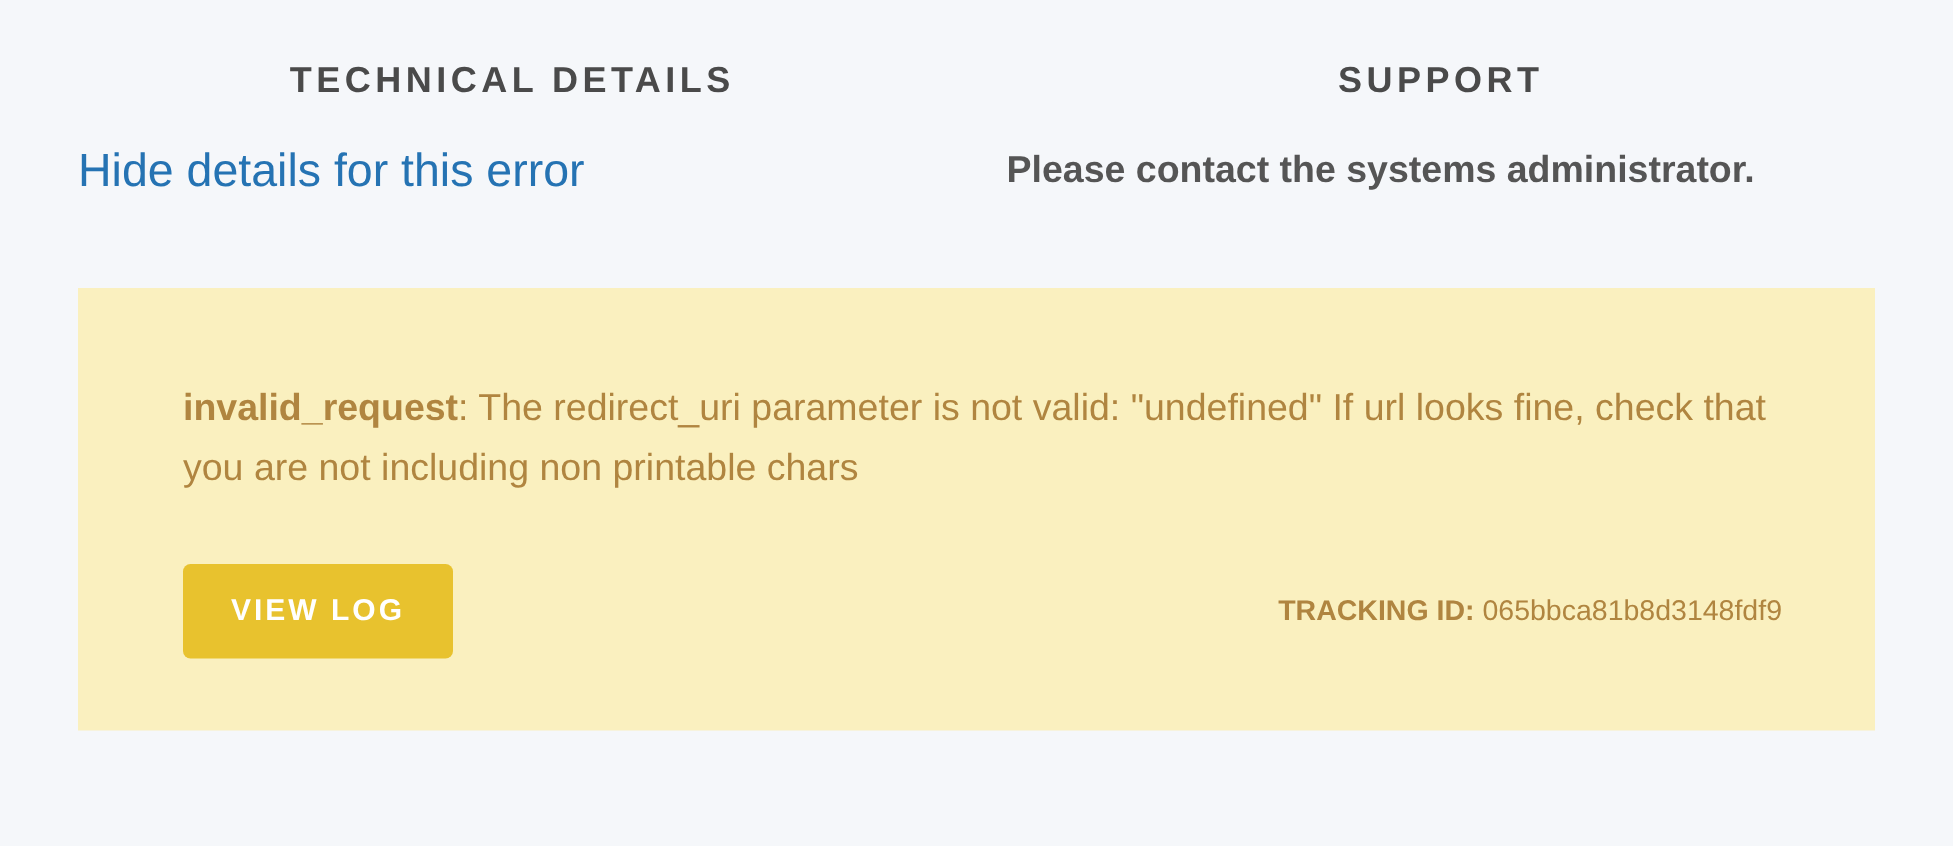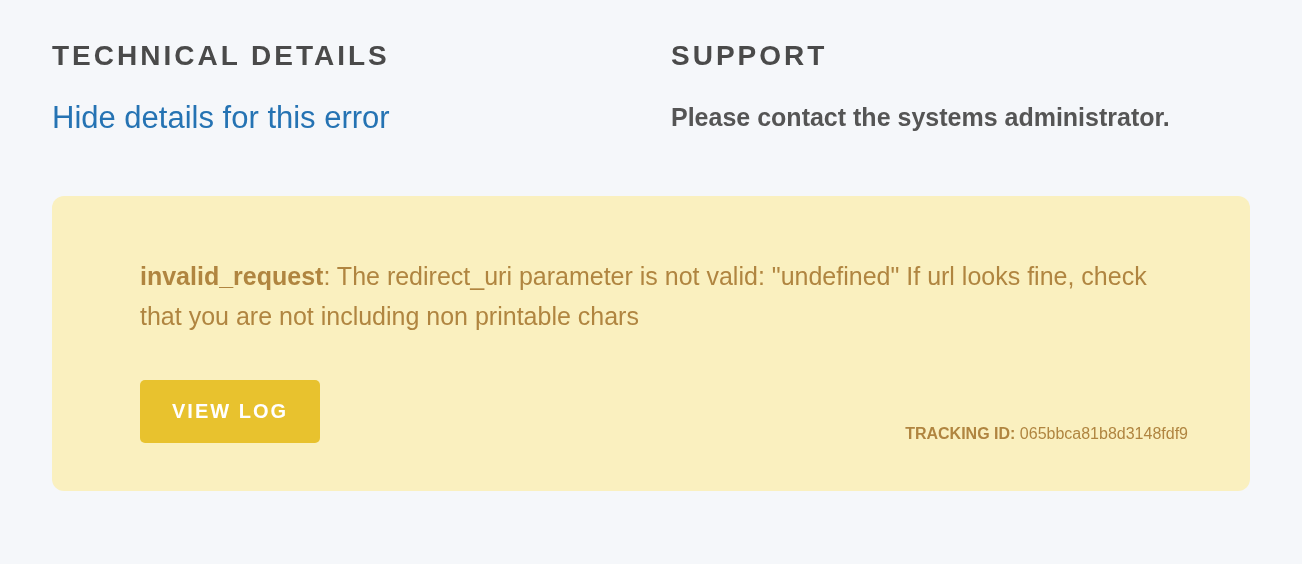--- a/index.html
+++ b/index.html
@@ -16,72 +16,73 @@
     }
     .columns {
       display: flex;
       gap: 40px;
       margin-bottom: 60px;
     }
     .col {
       flex: 1;
     }
     .section-heading {
-      font-size: 28px;
+      font-size: 24px;
       font-weight: 700;
       letter-spacing: 3px;
       color: #4a4a4a;
       text-transform: uppercase;
       margin-bottom: 28px;
+      text-align: center;
     }
     .toggle-link {
       font-size: 31px;
       color: #2573b3;
       cursor: pointer;
       font-weight: 400;
     }
     .support-text {
       font-size: 25px;
       color: #555555;
       font-weight: 700;
       line-height: 1.4;
     }
     .error-panel {
       background-color: #faf0bf;
-      border-radius: 12px;
-      padding: 60px 62px 48px 88px;
+      border-radius: 0;
+      padding: 60px 62px 48px 70px;
     }
     .error-message {
       font-size: 25px;
       color: #b08540;
       line-height: 1.6;
       margin-bottom: 44px;
     }
     .error-code {
       font-weight: 600;
     }
     .error-footer {
       display: flex;
-      align-items: flex-end;
+      align-items: center;
       justify-content: space-between;
     }
     .view-log-btn {
       background-color: #e8c22e;
       color: #ffffff;
       border: none;
       padding: 20px 32px;
       font-size: 20px;
       font-weight: 700;
       letter-spacing: 2px;
       border-radius: 5px;
       cursor: pointer;
       text-transform: uppercase;
     }
     .tracking {
-      font-size: 16px;
+      font-size: 19px;
       color: #b08540;
     }
     .tracking-label {
       font-weight: 700;
     }
     .tracking-id {
       font-weight: 400;
     }
   </style>
 </head>

